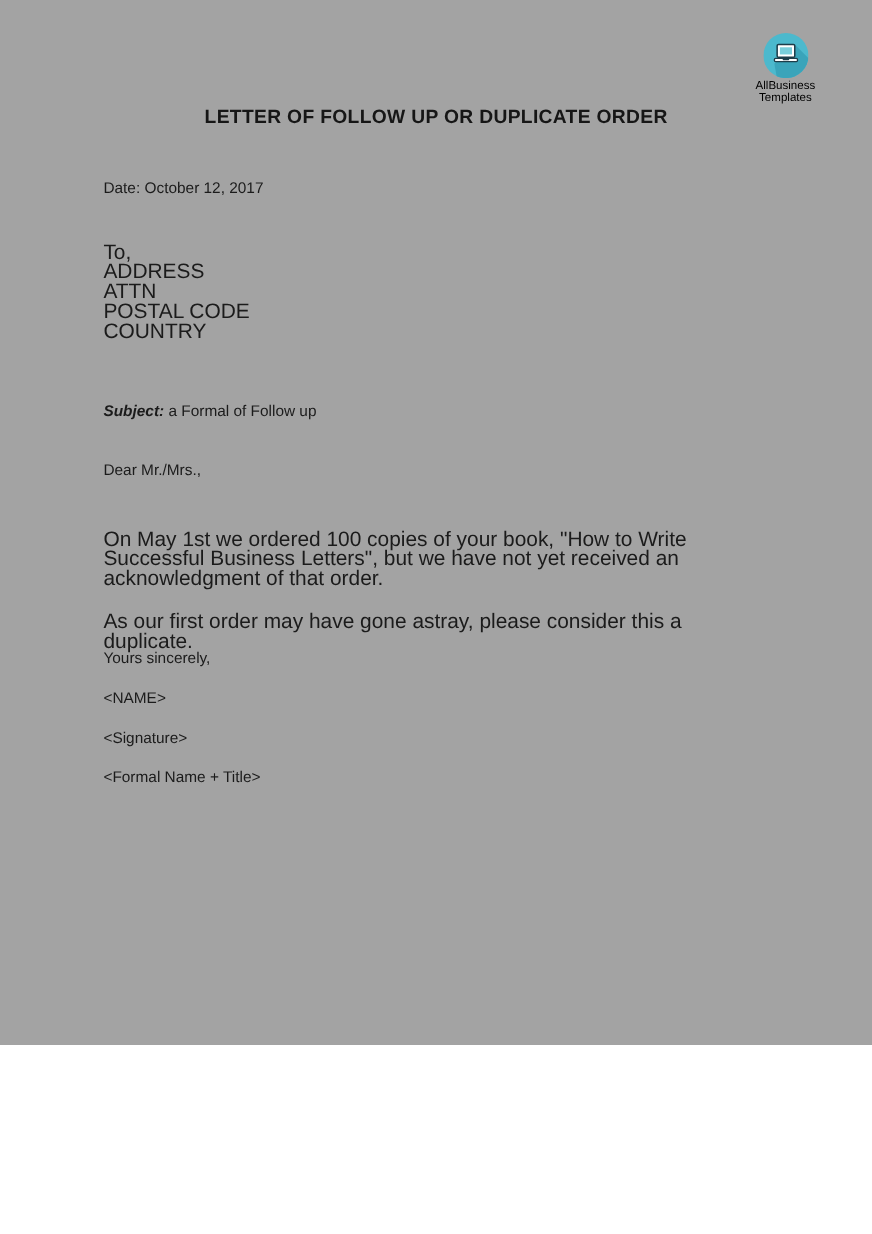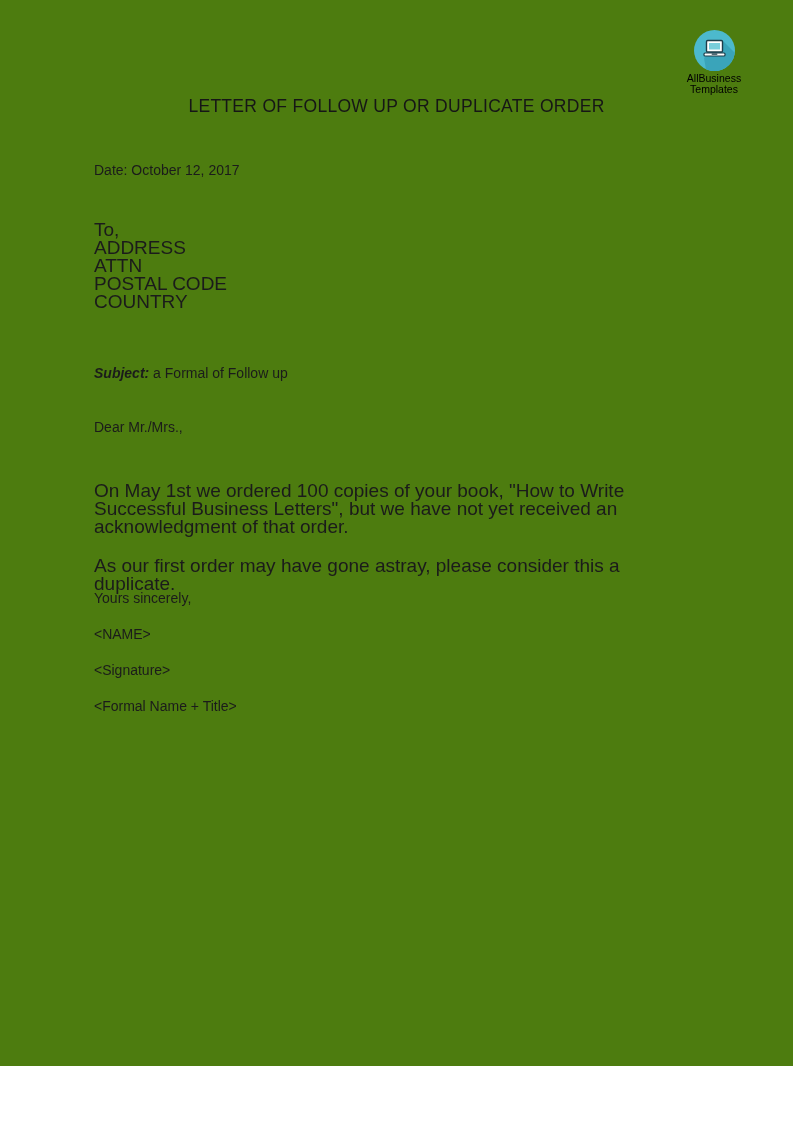--- a/index.html
+++ b/index.html
@@ -3,22 +3,22 @@
 <meta charset="utf-8">
 <style>
   html, body {
     margin: 0;
     padding: 0;
     background: #ffffff;
   }
   .page {
     position: relative;
     width: 793px;
-    height: 1066px;
-    background: #4d7c0f;
+    height: 950px;
+    background: #a3a3a3;
     font-family: "Liberation Sans", "DejaVu Sans", sans-serif;
     color: #1b1b1b;
     overflow: hidden;
   }
   
   .logo {
     position: absolute;
     left: 658px;
     top: 30px;
     width: 112px;
@@ -38,21 +38,21 @@
     font-weight: 400;
   }
   
   .title {
     position: absolute;
     left: 0;
     top: 96px;
     width: 100%;
     text-align: center;
     font-size: 17.5px;
-    font-weight: 400;
+    font-weight: 700;
     letter-spacing: 0.3px;
     color: #161616;
   }
   
   .line {
     position: absolute;
     left: 94px;
     font-size: 14px;
     line-height: 18px;
     white-space: pre;

